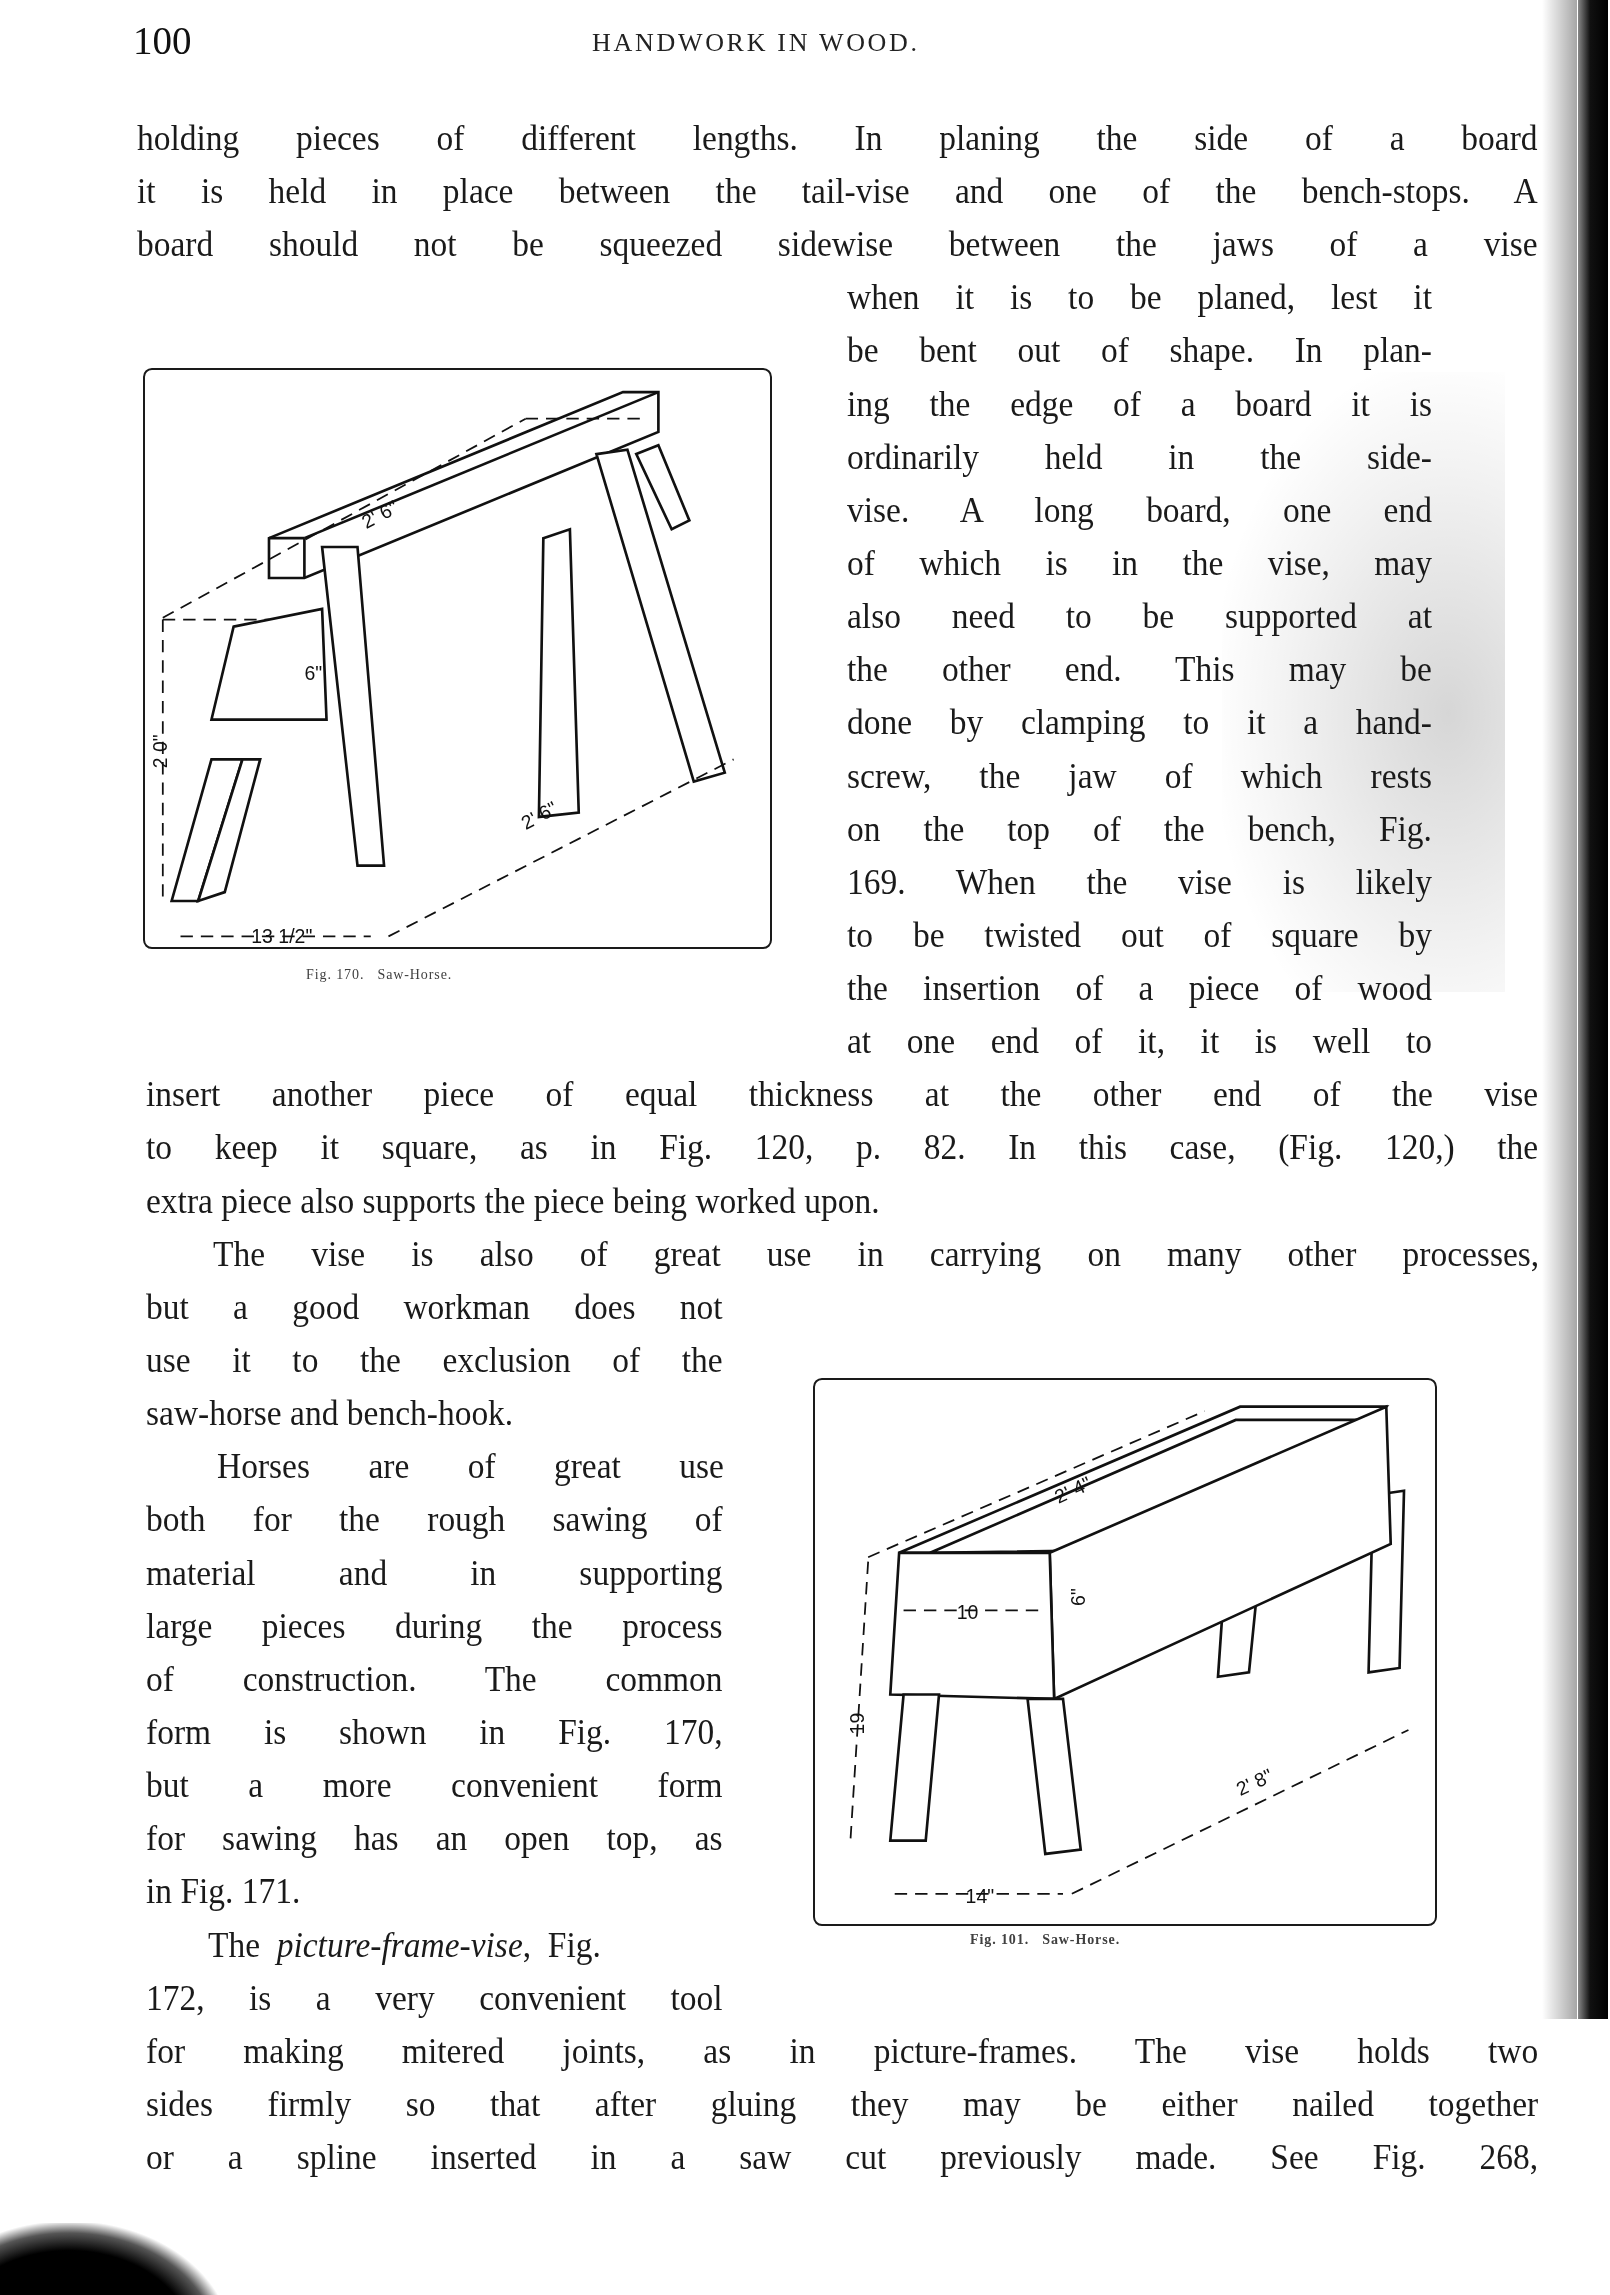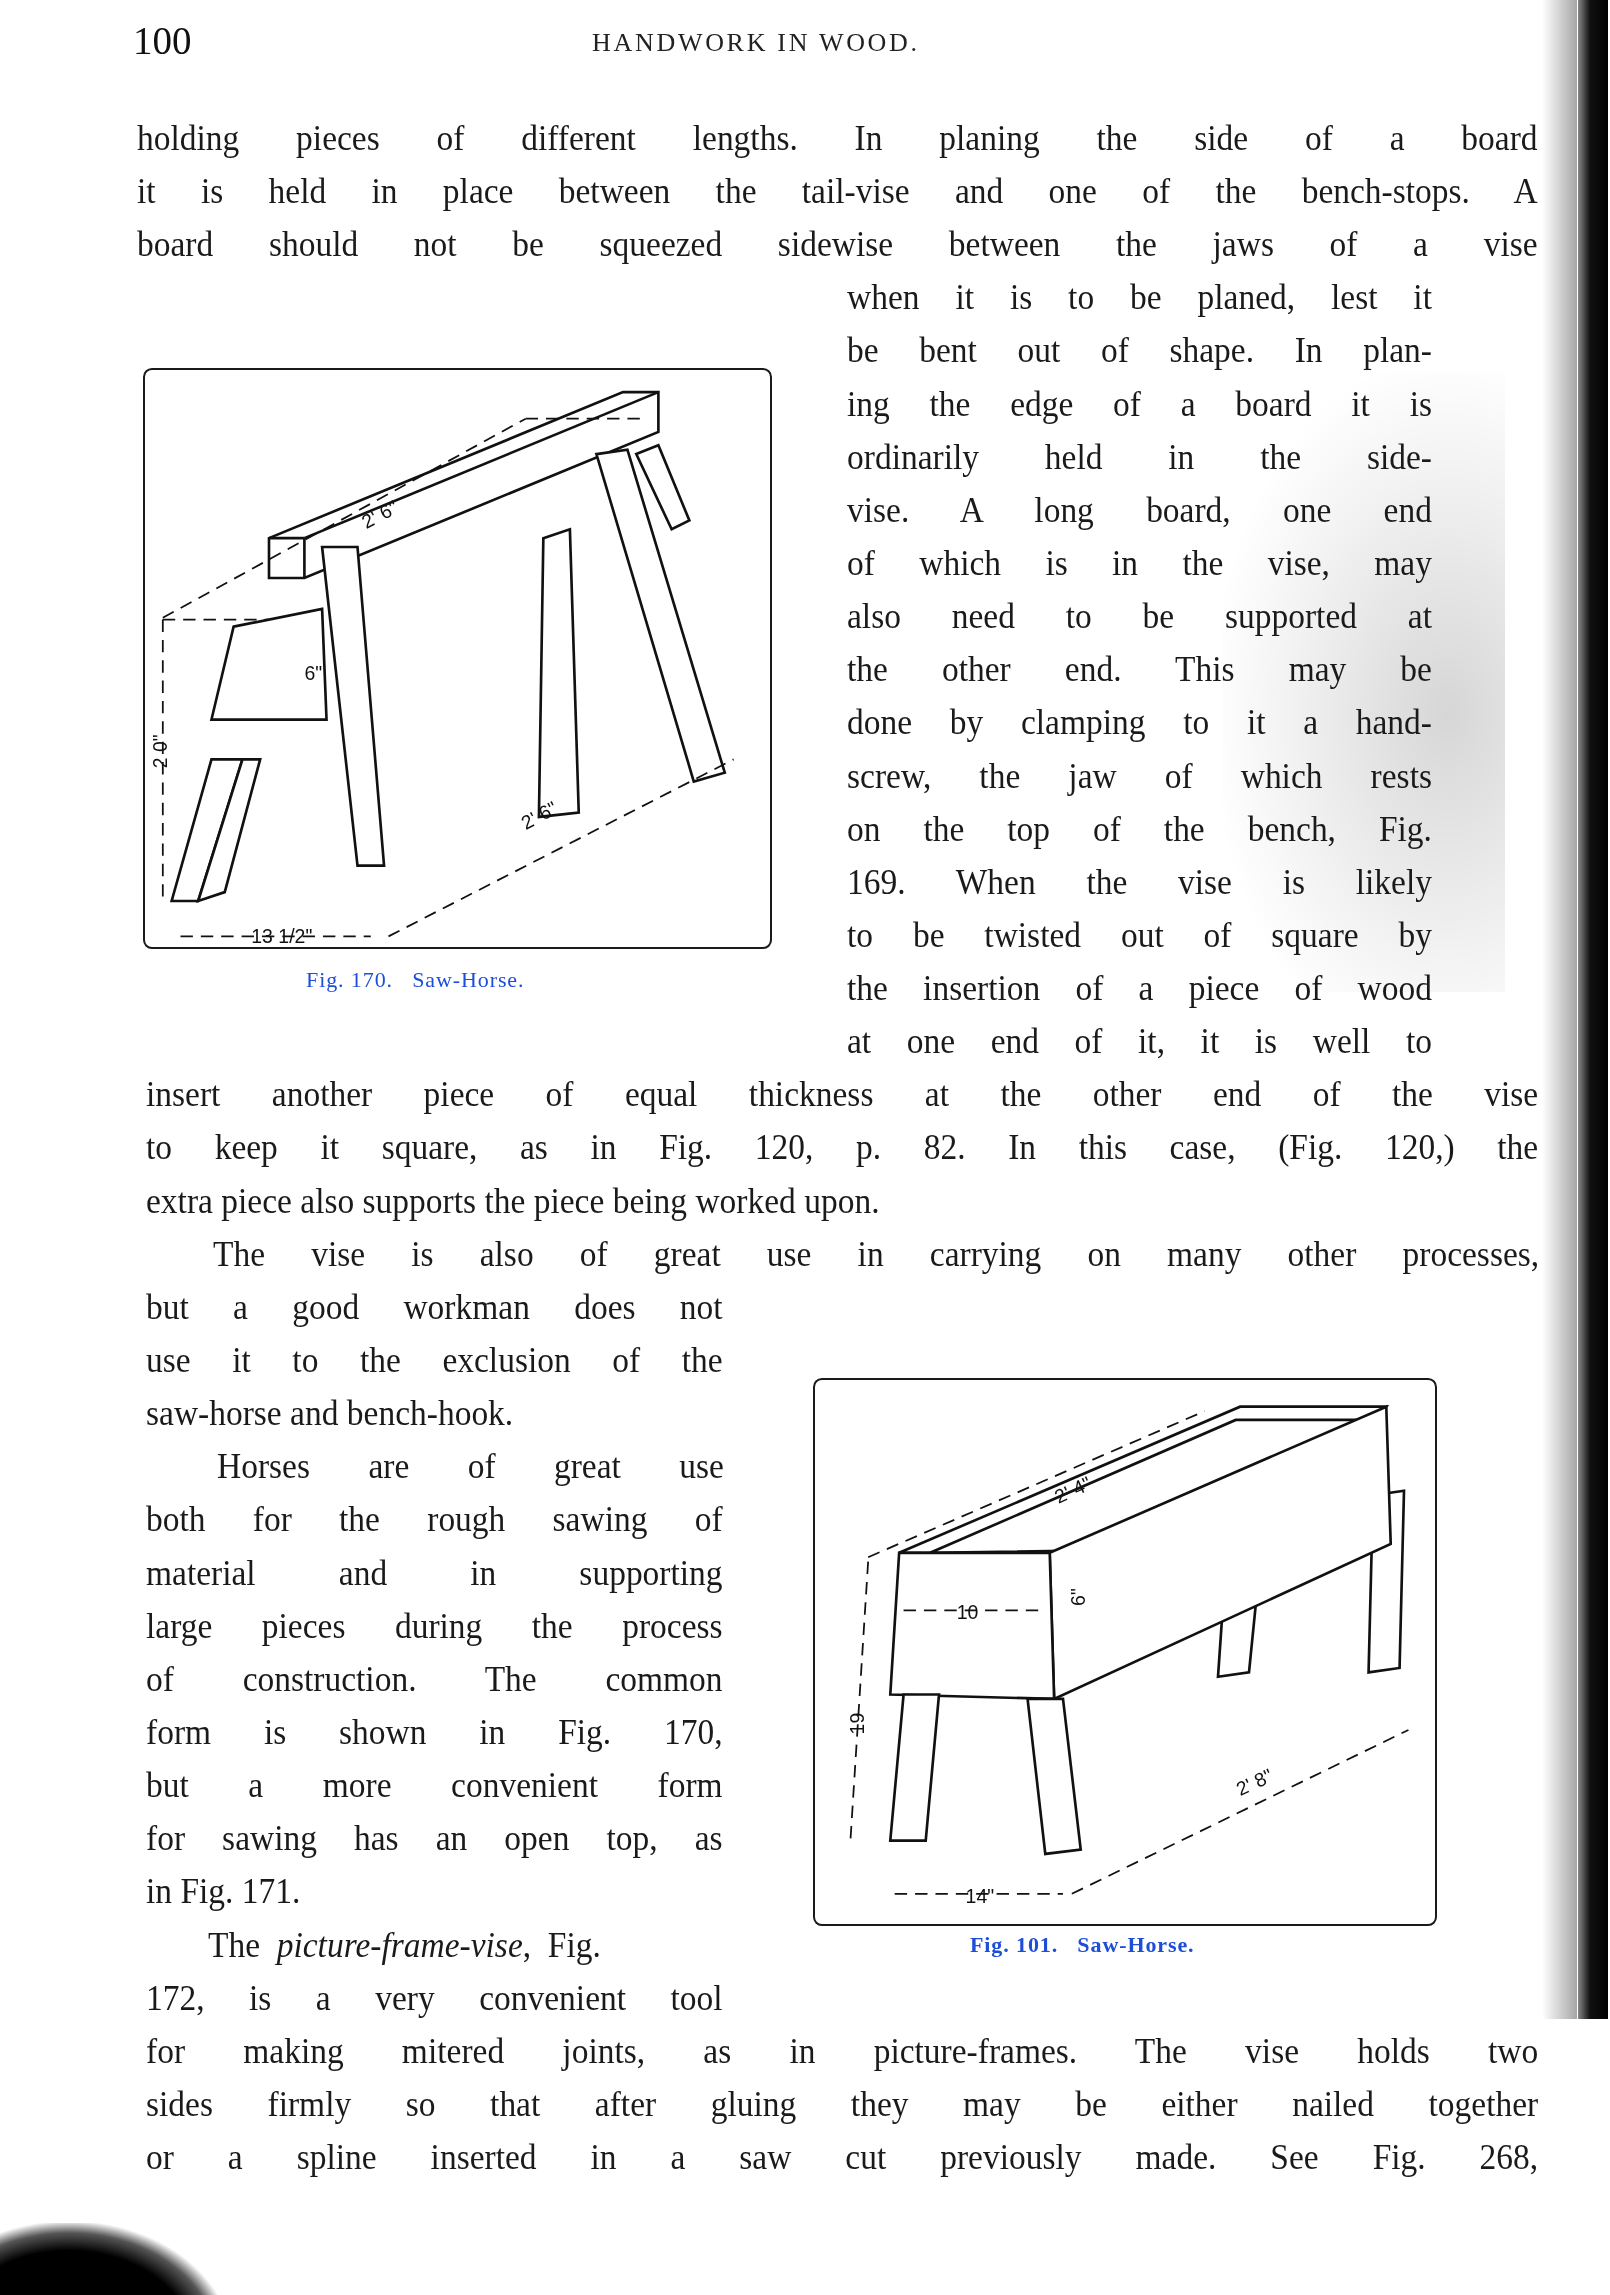--- a/index.html
+++ b/index.html
@@ -7,21 +7,21 @@
   .page { position:absolute; left:0; top:0; width:1611px; height:2295px; background:#fff; }
   .pnum { position:absolute; left:133px; top:17.7px; font-family:"Liberation Serif",serif; font-size:39px; color:#111; }
   .running { position:absolute; left:592px; top:28px; font-family:"Liberation Serif",serif; font-size:26px; letter-spacing:2.7px; color:#222; }
   .line { position:absolute; font-family:"Liberation Serif",serif; font-size:36px; color:#1a1a1a;
           white-space:nowrap; text-align:justify; text-align-last:justify; height:43px; line-height:43px;
           transform:scaleX(0.93); transform-origin:left center; }
   .line.last { text-align-last:left; }
   .line .it { font-style:italic; }
   .figbox { position:absolute; border:2.7px solid #1a1a1a; border-radius:8.9px; background:#fff; }
   .figbox svg { position:absolute; left:0; top:0; width:100%; height:100%; }
-  .caption { position:absolute; font-family:"Liberation Serif",serif; font-size:22px; color:#1d4ed8; letter-spacing:0.9px; white-space:nowrap; }
+  .caption { position:absolute; font-family:"Liberation Serif",serif; font-size:14px; color:#404040; letter-spacing:0.9px; white-space:nowrap; }
   .caption b { font-weight:bold; }
   .binding { position:absolute; right:3.5px; top:0; width:30px; height:2019px;
              background:linear-gradient(90deg,#888 0%, #111 40%, #000 100%); }
   .binding-shade { position:absolute; right:34px; top:0; width:35px; height:2019px;
              background:linear-gradient(90deg, rgba(0,0,0,0) 0%, rgba(0,0,0,0.35) 100%); }
   .speckle { position:absolute; left:1222px; top:372px; width:283px; height:620px;
              background:radial-gradient(ellipse at 80% 55%, rgba(0,0,0,0.16) 0%, rgba(0,0,0,0.05) 50%, rgba(0,0,0,0) 75%); }
   .thumb { position:absolute; left:0; top:2223px; width:230px; height:124px;
            background:radial-gradient(ellipse at 30% 100%, #000 0%, #000 55%, #555 65%, rgba(0,0,0,0) 72%); }
 </style>

